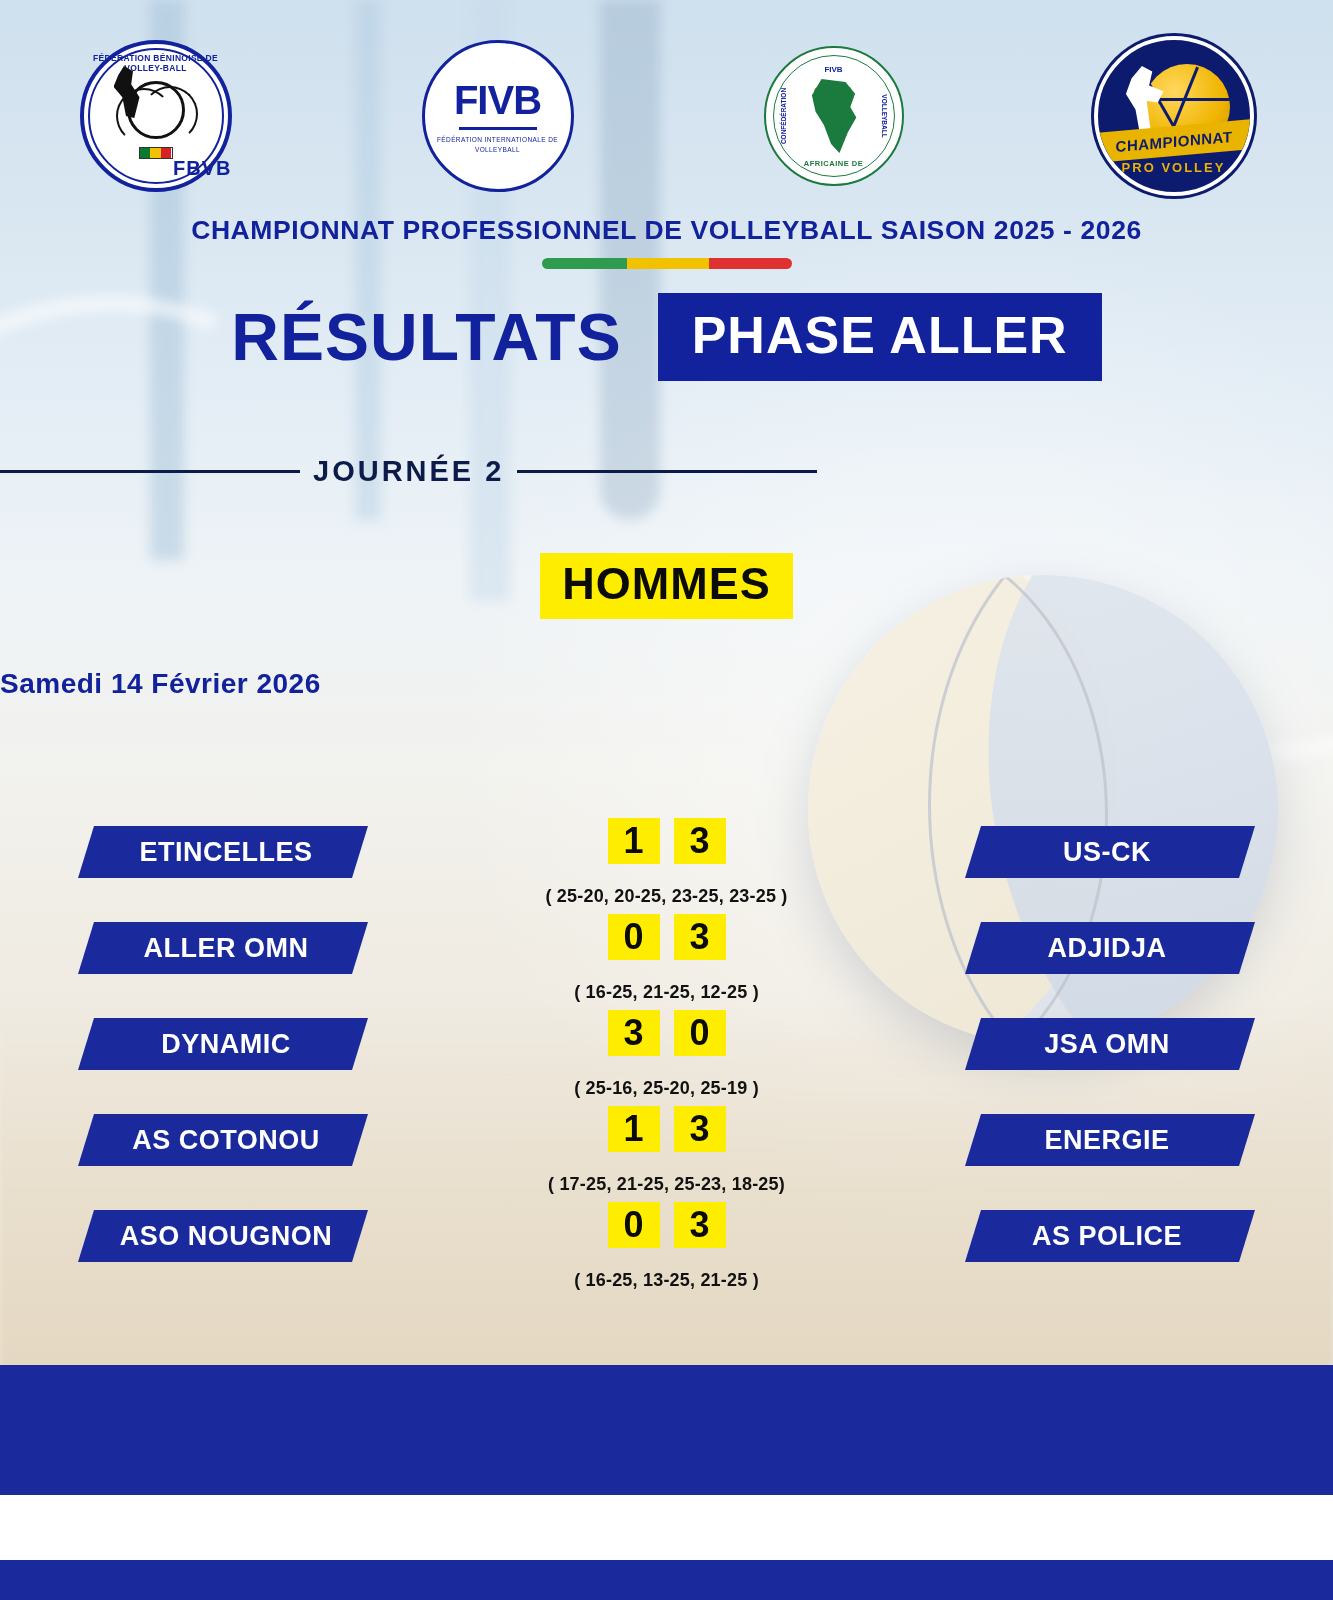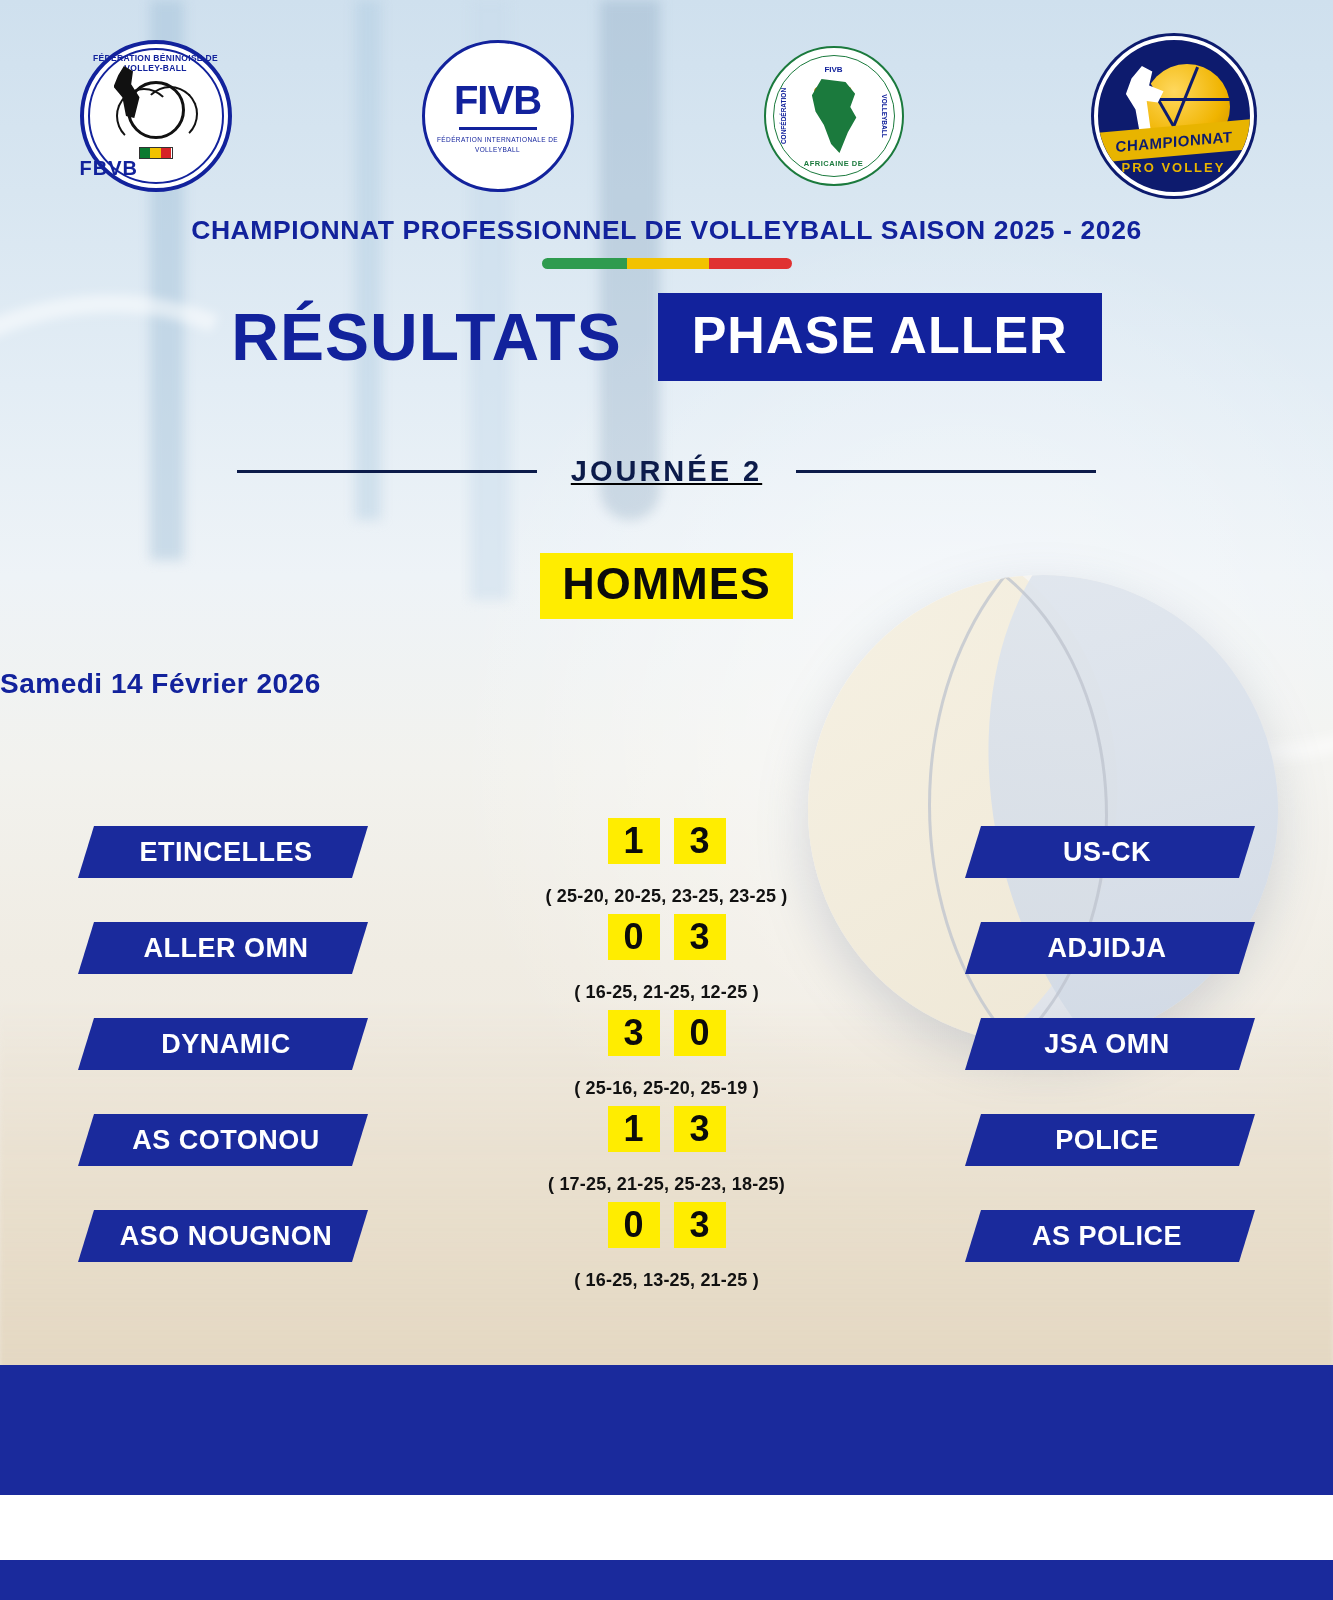--- a/index.html
+++ b/index.html
@@ -121,21 +121,21 @@
   }
   .fbvb-flag {
     position: absolute; left: 50%; bottom: 33px; transform: translateX(-50%);
     display: flex; width: 34px; height: 12px; border: 1px solid #333;
   }
   .fbvb-flag i { display: block; height: 100%; }
   .fbvb-flag i:nth-child(1) { width: 34%; background: #0a7a2f; }
   .fbvb-flag i:nth-child(2) { width: 33%; background: #f2c200; }
   .fbvb-flag i:nth-child(3) { width: 33%; background: #d62226; }
   .fbvb-name {
-    position: absolute; bottom: 12px; left: 0; right: 0; text-align: left;
+    position: absolute; bottom: 12px; left: 0; right: 0; text-align: right;
     font-size: 20px; font-weight: bold; color: #12229c; letter-spacing: 1px;
   }
 
   .logo-fivb {
     width: 152px; height: 152px; border-radius: 50%;
     background: #ffffff; border: 3px solid #12229c;
     display: flex; flex-direction: column; align-items: center; justify-content: center;
   }
   .fivb-word { font-size: 40px; font-weight: 800; color: #12229c; letter-spacing: -1px; }
   .fivb-bar { width: 78px; height: 3px; background: #12229c; margin: 4px 0 5px; }
@@ -223,21 +223,21 @@
   .results-word {
     font-size: 66px; font-weight: 800; color: #12229c; letter-spacing: 1px;
   }
   .phase-pill {
     background: #12229c; color: #ffffff; border-radius: 0;
     padding: 12px 34px 16px; font-size: 52px; font-weight: 800; letter-spacing: 1px;
   }
 
   .journee-wrap {
     position: absolute; left: 0; right: 0; top: 455px;
-    display: flex; align-items: center; justify-content: center; gap: 34px; text-decoration: underline;
+    display: flex; align-items: center; justify-content: flex-start; gap: 13px;
   }
   .journee-line { width: 300px; height: 3px; background: #0c1b4a; }
   .journee-text { font-size: 29px; font-weight: 600; color: #0c1b4a; letter-spacing: 3px; }
 
   .hommes-wrap { position: absolute; left: 0; right: 0; top: 553px; text-align: center; }
   .hommes {
     display: inline-block; background: #ffed00; color: #0b0b0b;
     font-size: 45px; font-weight: 800; letter-spacing: 1px;
     padding: 5px 22px 9px;
   }
@@ -450,21 +450,21 @@
       <div class="team-echo left"></div>
       <div class="team left">AS COTONOU</div>
       <div class="score-block">
         <div class="score-boxes">
           <div class="score-box">1</div>
           <div class="score-box">3</div>
         </div>
         <div class="sets">( 17-25, 21-25, 25-23, 18-25)</div>
       </div>
       <div class="team-echo right"></div>
-      <div class="team right">POLICE</div>
+      <div class="team right">ENERGIE</div>
     </div>
 
     <div class="match">
       <div class="team-echo left"></div>
       <div class="team left">ASO NOUGNON</div>
       <div class="score-block">
         <div class="score-boxes">
           <div class="score-box">0</div>
           <div class="score-box">3</div>
         </div>

